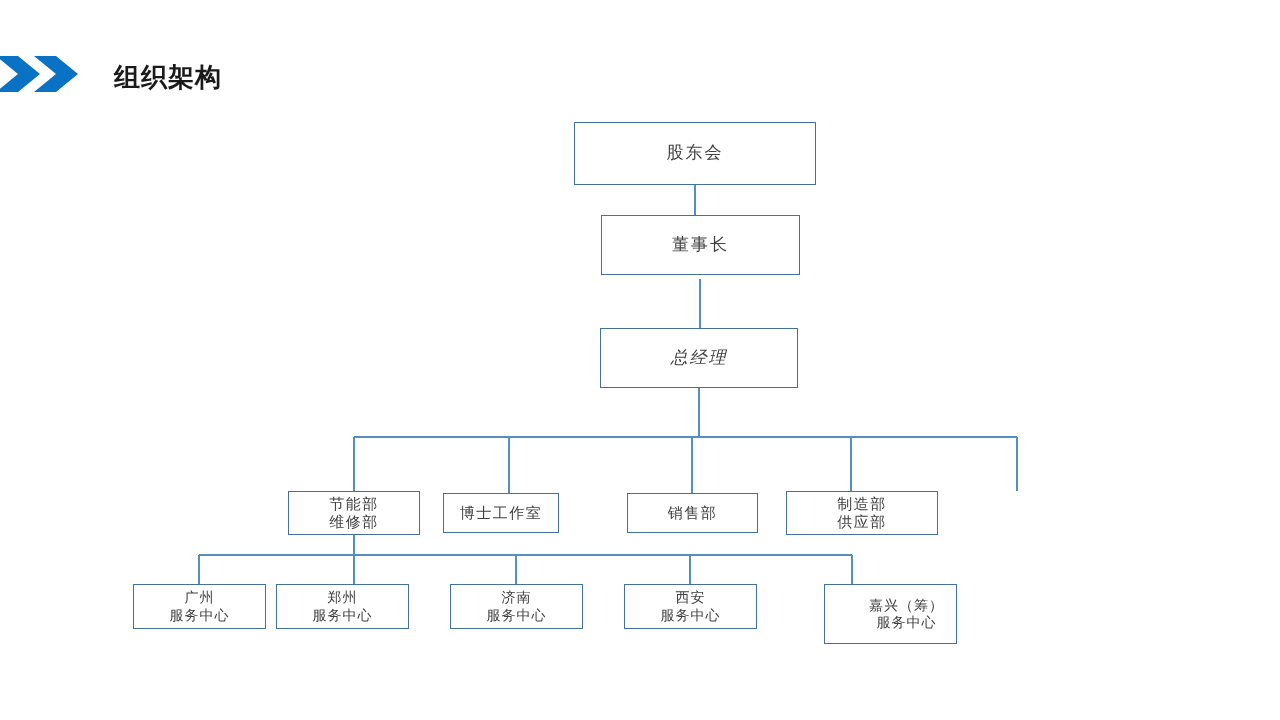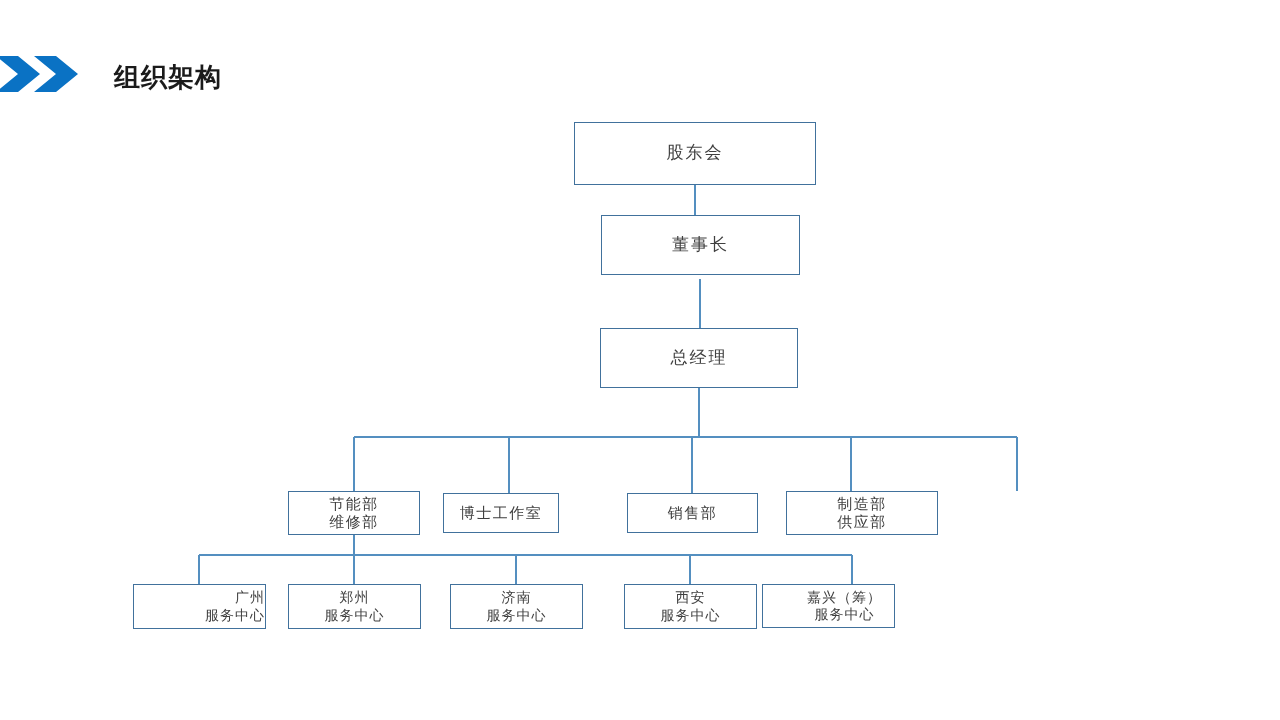--- a/index.html
+++ b/index.html
@@ -129,21 +129,21 @@
   </svg>
 
   <div class="node lvl-1" style="left:574px; top:122px; width:242px; height:63px;">
     <span class="line">股东会</span>
   </div>
 
   <div class="node lvl-2" style="left:601px; top:215px; width:199px; height:60px;">
     <span class="line">董事长</span>
   </div>
 
-  <div class="node lvl-3" style="left:600px; top:328px; width:198px; height:60px;">
+  <div class="node lvl-3" style="left:600px; top:328px; width:198px; height:60px;font-style:italic;">
     <span class="line">总经理</span>
   </div>
 
   <div class="node lvl-dept" style="left:288px; top:491px; width:132px; height:44px;">
     <span class="line">节能部</span>
     <span class="line">维修部</span>
   </div>
 
   <div class="node lvl-dept" style="left:443px; top:493px; width:116px; height:40px;">
     <span class="line">博士工作室</span>
@@ -152,38 +152,38 @@
   <div class="node lvl-dept" style="left:627px; top:493px; width:131px; height:40px;">
     <span class="line">销售部</span>
   </div>
 
   <div class="node lvl-dept" style="left:786px; top:491px; width:152px; height:44px;">
     <span class="line">制造部</span>
     <span class="line">供应部</span>
   </div>
 
 
-  <div class="node lvl-center" style="left:133px; top:584px; width:133px; height:45px;align-items:flex-end;">
+  <div class="node lvl-center" style="left:133px; top:584px; width:133px; height:45px;">
     <span class="line">广州</span>
     <span class="line">服务中心</span>
   </div>
 
-  <div class="node lvl-center" style="left:288px; top:584px; width:133px; height:45px;">
+  <div class="node lvl-center" style="left:276px; top:584px; width:133px; height:45px;">
     <span class="line">郑州</span>
     <span class="line">服务中心</span>
   </div>
 
   <div class="node lvl-center" style="left:450px; top:584px; width:133px; height:45px;">
     <span class="line">济南</span>
     <span class="line">服务中心</span>
   </div>
 
   <div class="node lvl-center" style="left:624px; top:584px; width:133px; height:45px;">
     <span class="line">西安</span>
     <span class="line">服务中心</span>
   </div>
 
-  <div class="node lvl-center" style="left:762px; top:584px; width:133px; height:44px;padding-left:32px;">
+  <div class="node lvl-center" style="left:824px; top:584px; width:133px; height:60px;padding-left:32px;">
     <span class="line">嘉兴（筹）</span>
     <span class="line">服务中心</span>
   </div>
 
 </div>
 
 </body></html>

